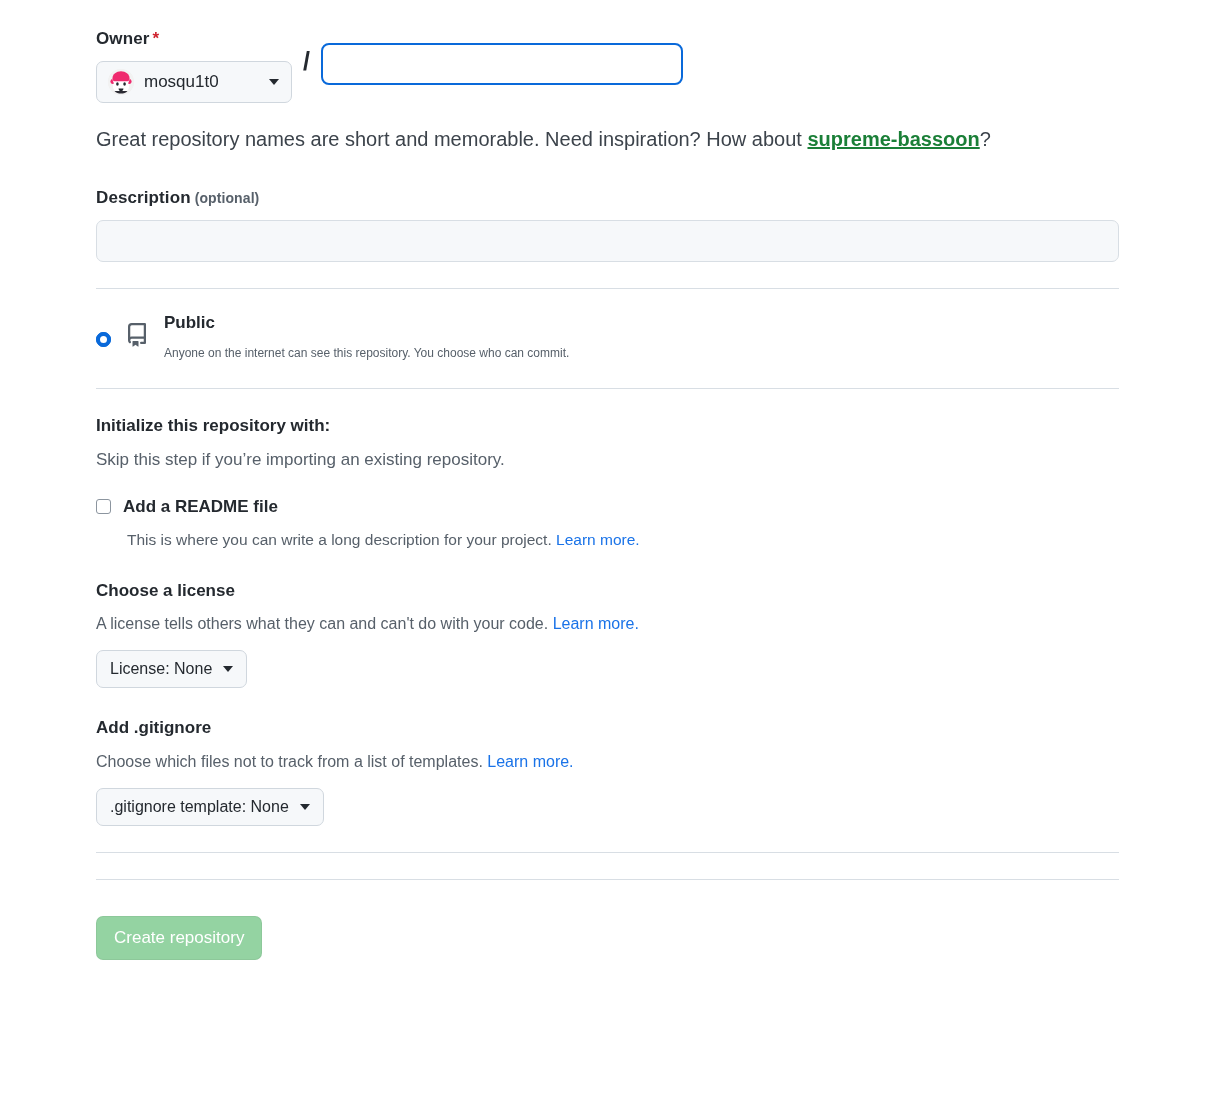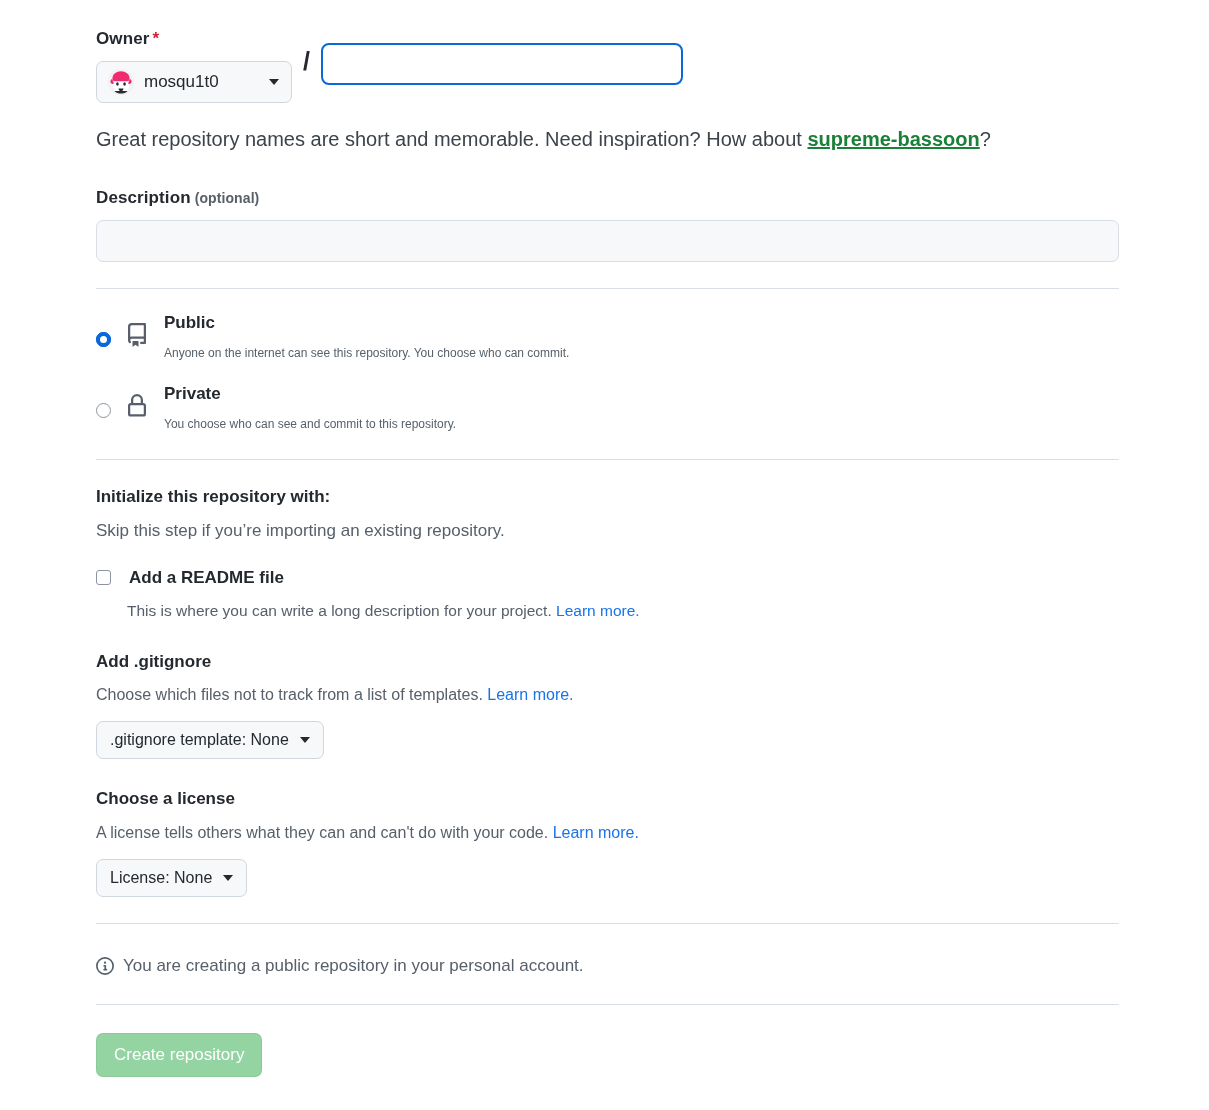--- a/index.html
+++ b/index.html
@@ -228,21 +228,20 @@
   .section-sub{
     font-size:17px;
     color:var(--fg-muted);
     margin:8px 0 0 0;
   }
 
   .check-row{
     display:flex;
     align-items:center;
     margin-top:22px;
-    gap:6px;
   }
   .checkbox{
     width:15px;height:15px;
     border:1px solid #8c959f;
     border-radius:3px;
     background:#fff;
     flex:0 0 15px;
     margin-right:12px;
     cursor:pointer;
   }
@@ -296,21 +295,21 @@
     display:flex;
     align-items:center;
     gap:9px;
     margin-top:29px;
     font-size:17px;
     color:var(--fg-muted);
   }
   .info-icon{ flex:0 0 18px; width:18px; height:18px; display:block; color:#57606a; }
 
   .btn-create{
-    margin-top:28px;
+    margin-top:36px;
     height:44px;
     padding:0 17px;
     background:var(--btn-disabled);
     color:#ffffff;
     border:1px solid rgba(27,31,36,0.06);
     border-radius:7px;
     font-size:17px;
     font-family:inherit;
     cursor:default;
     opacity:1;
@@ -381,82 +380,62 @@
           <svg viewBox="0 0 16 16" width="24" height="24" fill="currentColor" aria-hidden="true">
             <path d="M2 2.5A2.5 2.5 0 0 1 4.5 0h8.75a.75.75 0 0 1 .75.75v12.5a.75.75 0 0 1-.75.75h-2.5a.75.75 0 0 1 0-1.5h1.75v-2h-8a1 1 0 0 0-.714 1.7.75.75 0 1 1-1.072 1.05A2.495 2.495 0 0 1 2 11.5Zm10.5-1h-8a1 1 0 0 0-1 1v6.708A2.486 2.486 0 0 1 4.5 9h8ZM5 12.25a.25.25 0 0 1 .25-.25h3.5a.25.25 0 0 1 .25.25v3.25a.25.25 0 0 1-.4.2l-1.45-1.087a.249.249 0 0 0-.3 0L5.4 15.7a.25.25 0 0 1-.4-.2Z"></path>
           </svg>
         </span>
         <span class="vis-body">
           <span class="vis-title">Public</span>
           <div class="vis-desc">Anyone on the internet can see this repository. You choose who can commit.</div>
         </span>
       </div>
 
-      <div class="vis-row">
-        <span class="radio"></span>
-        <span class="vis-icon">
-          <svg viewBox="0 0 16 16" width="24" height="24" fill="currentColor" aria-hidden="true">
-            <path d="M4 4a4 4 0 0 1 8 0v2h.25c.966 0 1.75.784 1.75 1.75v5.5A1.75 1.75 0 0 1 12.25 15h-8.5A1.75 1.75 0 0 1 2 13.25v-5.5C2 6.784 2.784 6 3.75 6H4Zm8.25 3.5h-8.5a.25.25 0 0 0-.25.25v5.5c0 .138.112.25.25.25h8.5a.25.25 0 0 0 .25-.25v-5.5a.25.25 0 0 0-.25-.25ZM10.5 6V4a2.5 2.5 0 1 0-5 0v2Z"></path>
-          </svg>
-        </span>
-        <span class="vis-body">
-          <span class="vis-title">Private</span>
-          <div class="vis-desc">You choose who can see and commit to this repository.</div>
-        </span>
-      </div>
     </div>
 
     <hr class="rule">
 
     
     <div class="init-block">
       <h3 class="section-title">Initialize this repository with:</h3>
       <p class="section-sub">Skip this step if you’re importing an existing repository.</p>
 
       <div class="check-row">
         <span class="checkbox"></span>
         <span class="check-label">Add a README file</span>
       </div>
       <p class="check-help">
         <span>This is where you can write a long description for your project. </span><a href="#" class="lnk">Learn more.</a>
       </p>
+
+      <div class="sub-block">
+        <h4 class="sub-head">Choose a license</h4>
+        <p class="sub-text">
+          <span>A license tells others what they can and can't do with your code. </span><a href="#" class="lnk">Learn more.</a>
+        </p>
+        <button class="select-btn" type="button">
+          <span>License: None</span>
+          <span class="caret"></span>
+        </button>
+      </div>
 
       <div class="sub-block">
         <h4 class="sub-head">Add .gitignore</h4>
         <p class="sub-text">
           <span>Choose which files not to track from a list of templates. </span><a href="#" class="lnk">Learn more.</a>
         </p>
         <button class="select-btn" type="button">
           <span>.gitignore template: None</span>
           <span class="caret"></span>
         </button>
       </div>
-
-      <div class="sub-block">
-        <h4 class="sub-head">Choose a license</h4>
-        <p class="sub-text">
-          <span>A license tells others what they can and can't do with your code. </span><a href="#" class="lnk">Learn more.</a>
-        </p>
-        <button class="select-btn" type="button">
-          <span>License: None</span>
-          <span class="caret"></span>
-        </button>
-      </div>
     </div>
 
     <hr class="rule">
 
     
-    <div class="notice">
-      <span class="info-icon">
-        <svg viewBox="0 0 16 16" width="18" height="18" fill="currentColor" aria-hidden="true">
-          <path d="M8 1.5a6.5 6.5 0 1 0 0 13 6.5 6.5 0 0 0 0-13ZM0 8a8 8 0 1 1 16 0A8 8 0 0 1 0 8Zm6.5-.25a.75.75 0 0 1 .75-.75h1a.75.75 0 0 1 .75.75v2.75h.25a.75.75 0 0 1 0 1.5h-2a.75.75 0 0 1 0-1.5h.25V8.5h-.25a.75.75 0 0 1-.75-.75ZM8 6a1 1 0 1 1 0-2 1 1 0 0 1 0 2Z"></path>
-        </svg>
-      </span>
-      <span>You are creating a public repository in your personal account.</span>
-    </div>
 
     <hr class="rule">
 
     <button class="btn-create" type="button" disabled="">Create repository</button>
 
   </div>
 </div>
 
 </body></html>

